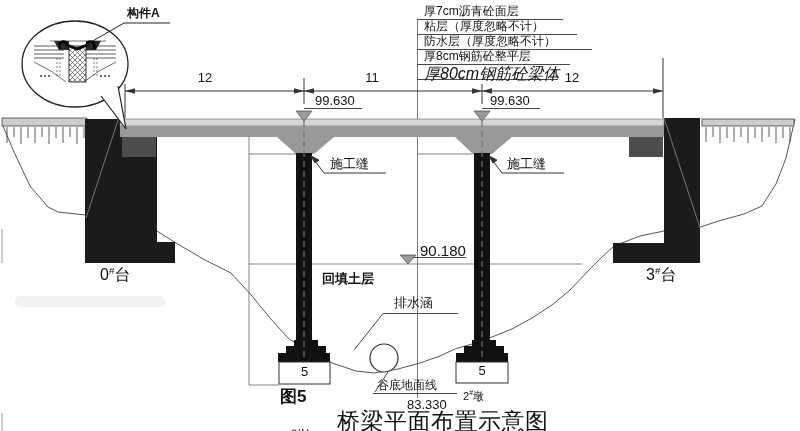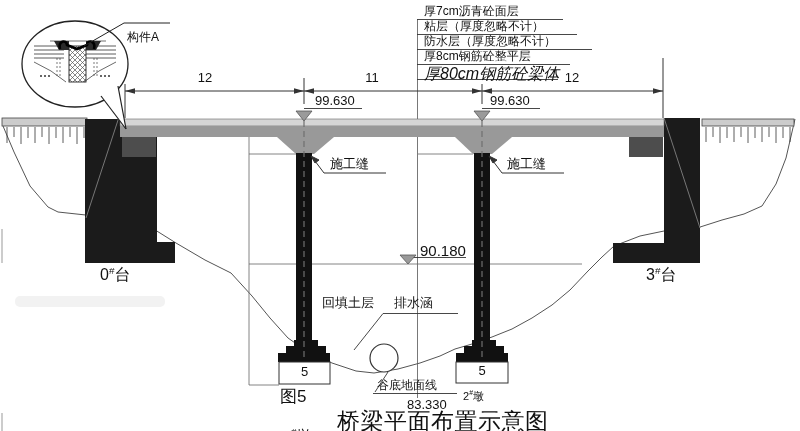--- a/index.html
+++ b/index.html
@@ -2,21 +2,21 @@
 <html><head>
 <meta charset="utf-8">
 <style>
   html,body{margin:0;padding:0;background:#fff;}
   #stage{position:relative;width:800px;height:431px;background:#ffffff;overflow:hidden;
          font-family:"Liberation Sans","DejaVu Sans",sans-serif;}
   #draw{position:absolute;left:0;top:0;}
   .lbl{position:absolute;color:#111;white-space:nowrap;line-height:1.1;
        font-family:"Liberation Sans","DejaVu Sans",sans-serif;}
   .ctr{text-align:center;}
-  .b{font-weight:normal;margin-top:24px;}
+  .b{font-weight:bold;}
   sup.hash{font-size:0.62em;vertical-align:super;line-height:0;}
 </style>
 </head>
 <body>
 
 <div id="stage">
 
 <svg id="draw" width="800" height="431" viewBox="0 0 800 431">
   <defs>
     <pattern id="xh" width="5" height="5" patternUnits="userSpaceOnUse">
@@ -184,16 +184,16 @@
 <div class="lbl" style="left:377px;top:379px;font-size:12px;">谷底地面线</div>
 
 <div class="lbl ctr" style="left:279px;top:365px;width:51px;font-size:13px;">5</div>
 <div class="lbl ctr" style="left:456px;top:364px;width:52px;font-size:13px;">5</div>
 
 <div class="lbl" style="left:100px;top:266px;font-size:16px;"><span>0</span><sup class="hash">#</sup><span>台</span></div>
 <div class="lbl" style="left:638px;top:266px;font-size:16px;margin-left:8px;"><span>3</span><sup class="hash">#</sup><span>台</span></div>
 <div class="lbl" style="left:283px;top:392px;font-size:15px;margin-top:36px;"><span>1</span><sup class="hash">#</sup><span>墩</span></div>
 <div class="lbl" style="left:463px;top:390px;font-size:11px;"><span>2</span><sup class="hash">#</sup><span>墩</span></div>
 
-<div class="lbl" style="left:280px;top:388px;font-size:17px;">图5</div>
+<div class="lbl" style="left:280px;top:388px;font-size:17px;font-weight:bold;">图5</div>
 <div class="lbl" style="left:337px;top:409px;font-size:23px;letter-spacing:0.5px;">桥梁平面布置示意图</div>
 
 </div>
 
 </body></html>

